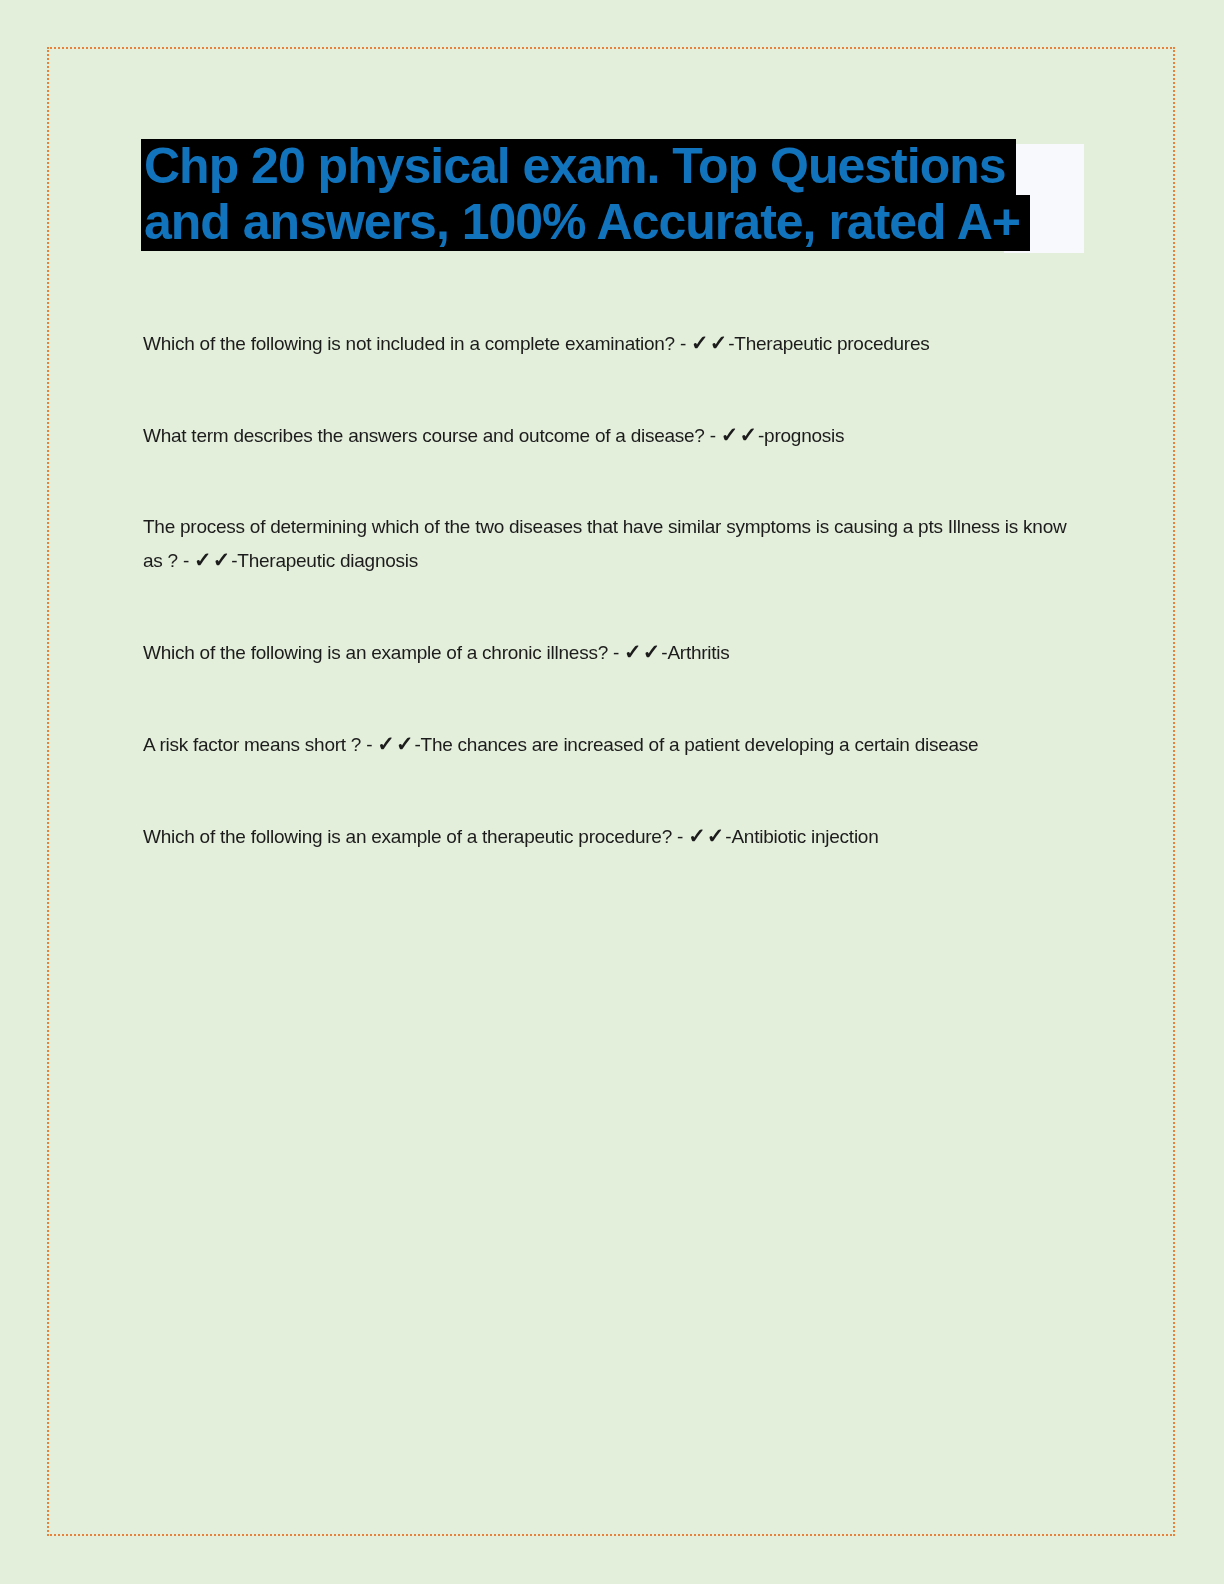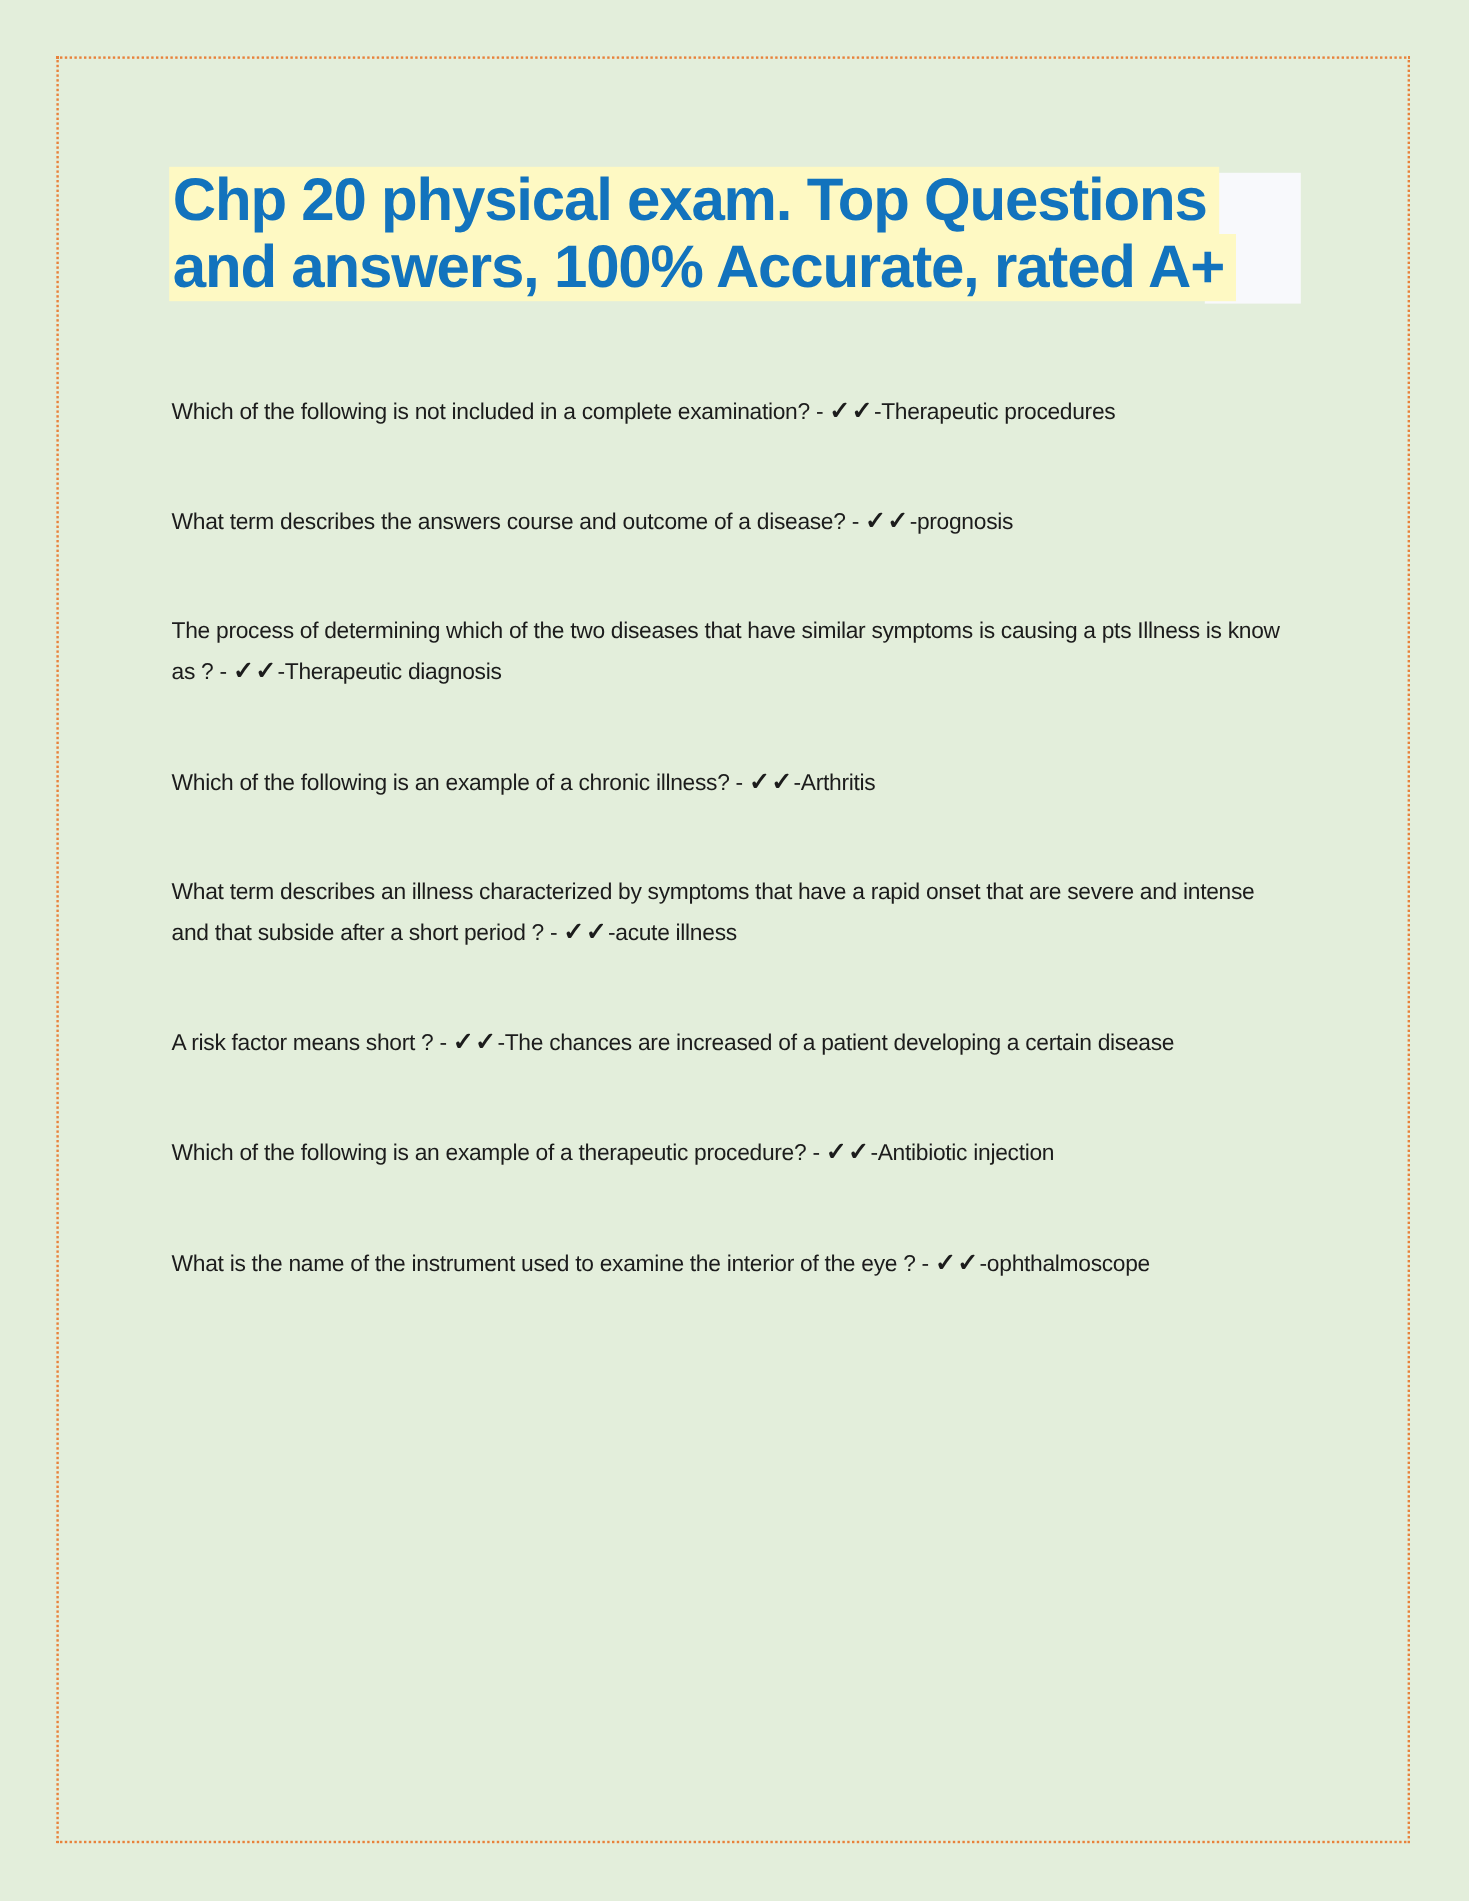--- a/index.html
+++ b/index.html
@@ -36,21 +36,21 @@
     left: 141px;
     top: 139px;
     margin: 0;
     font-size: 50px;
     line-height: 54px;
     font-weight: 700;
     color: #1273bd;
     letter-spacing: -1px;
   }
   .doc-title .hl {
-    background: #fef9c3;
+    background: #000000;
     display: inline-block;
     padding: 0 10px 2px 3px;
   }
   .qa-list {
     position: absolute;
     left: 143px;
     top: 326px;
     width: 936px;
   }
   .qa-item {
@@ -82,20 +82,18 @@
   <p class="qa-item"><span>Which of the following is not included in a complete examination?</span><span> - </span><span class="check">✓✓</span><span>-</span><span>Therapeutic procedures</span></p>
 
 
   <p class="qa-item"><span>What term describes the answers course and outcome of a disease?</span><span> - </span><span class="check">✓✓</span><span>-</span><span>prognosis</span></p>
 
 
   <p class="qa-item"><span>The process of determining which of the two diseases that have similar symptoms is causing a pts Illness is know as ?</span><span> - </span><span class="check">✓✓</span><span>-</span><span>Therapeutic diagnosis</span></p>
 
   <p class="qa-item"><span>Which of the following is an example of a chronic illness?</span><span> - </span><span class="check">✓✓</span><span>-</span><span>Arthritis</span></p>
 
-  <p class="qa-item"><span>What term describes an illness characterized by symptoms that have a rapid onset that are severe and intense and that subside after a short period ?</span><span> - </span><span class="check">✓✓</span><span>-</span><span>acute illness</span></p>
 
   <p class="qa-item"><span>A risk factor means short ?</span><span> - </span><span class="check">✓✓</span><span>-</span><span>The chances are increased of a patient developing a certain disease</span></p>
 
   <p class="qa-item"><span>Which of the following is an example of a therapeutic procedure?</span><span> - </span><span class="check">✓✓</span><span>-</span><span>Antibiotic injection</span></p>
 
-  <p class="qa-item"><span>What is the name of the instrument used to examine the interior of the eye ?</span><span> - </span><span class="check">✓✓</span><span>-</span><span>ophthalmoscope</span></p>
 </div>
 
 </body></html>

